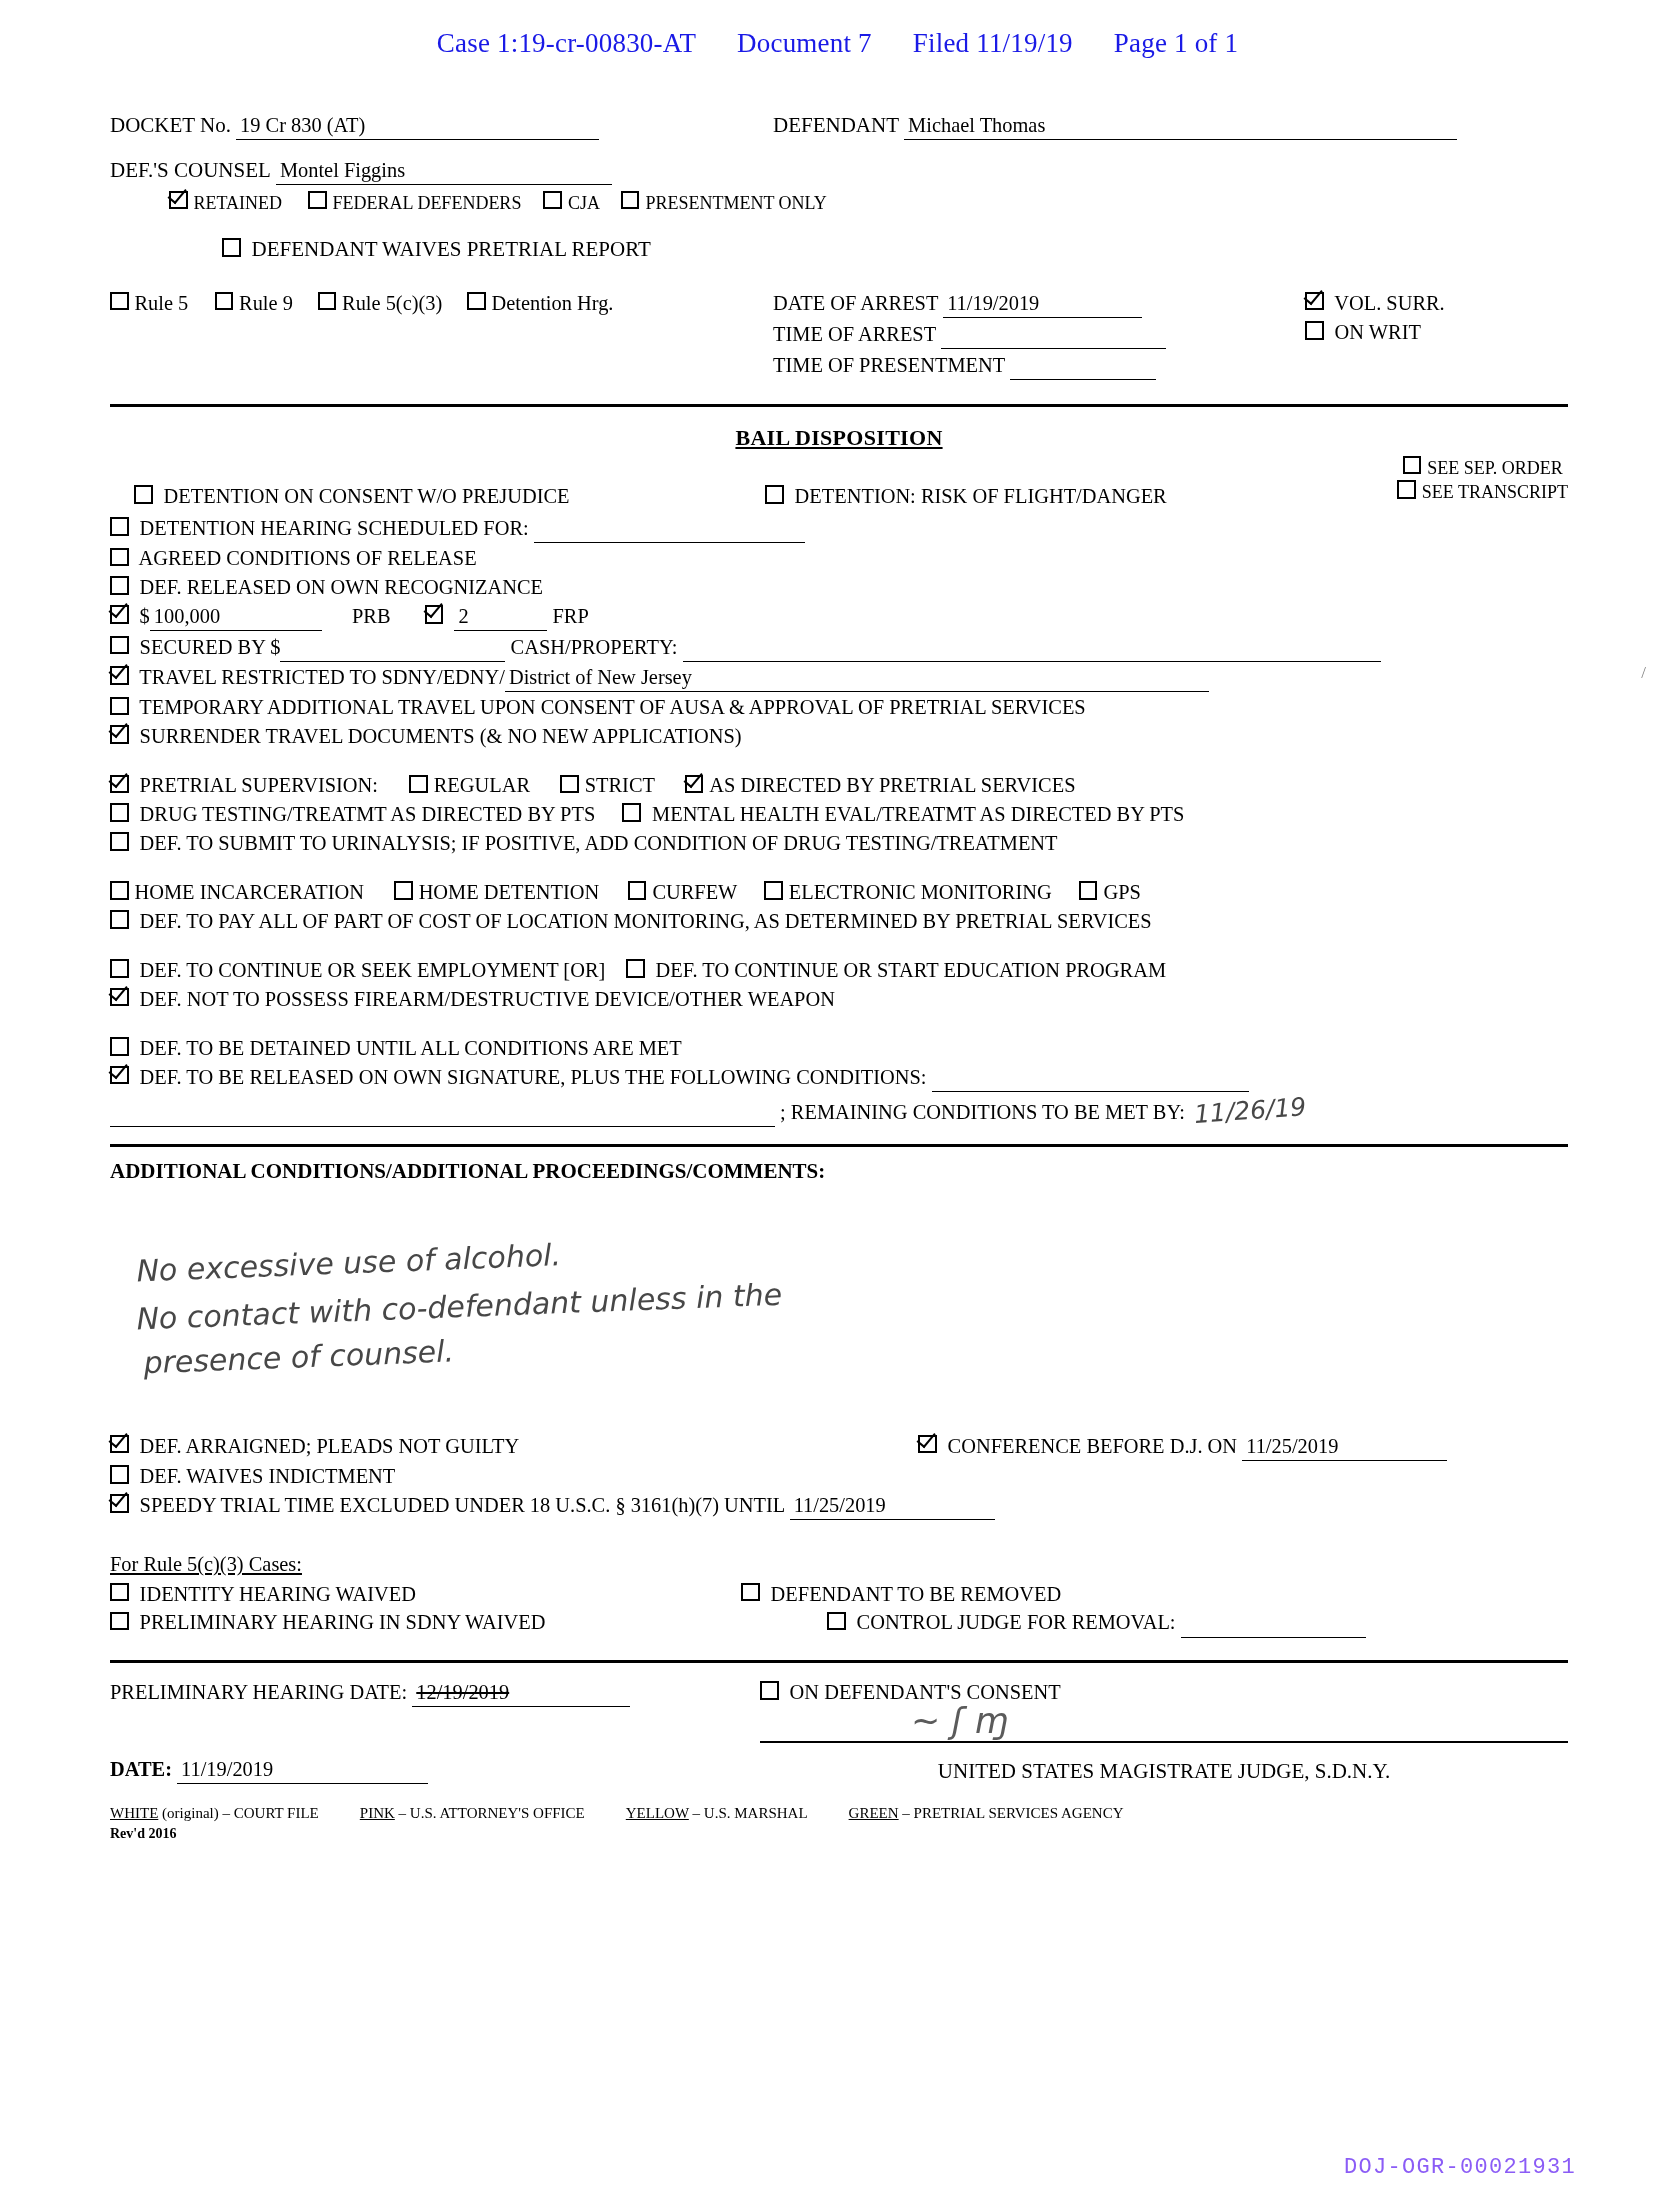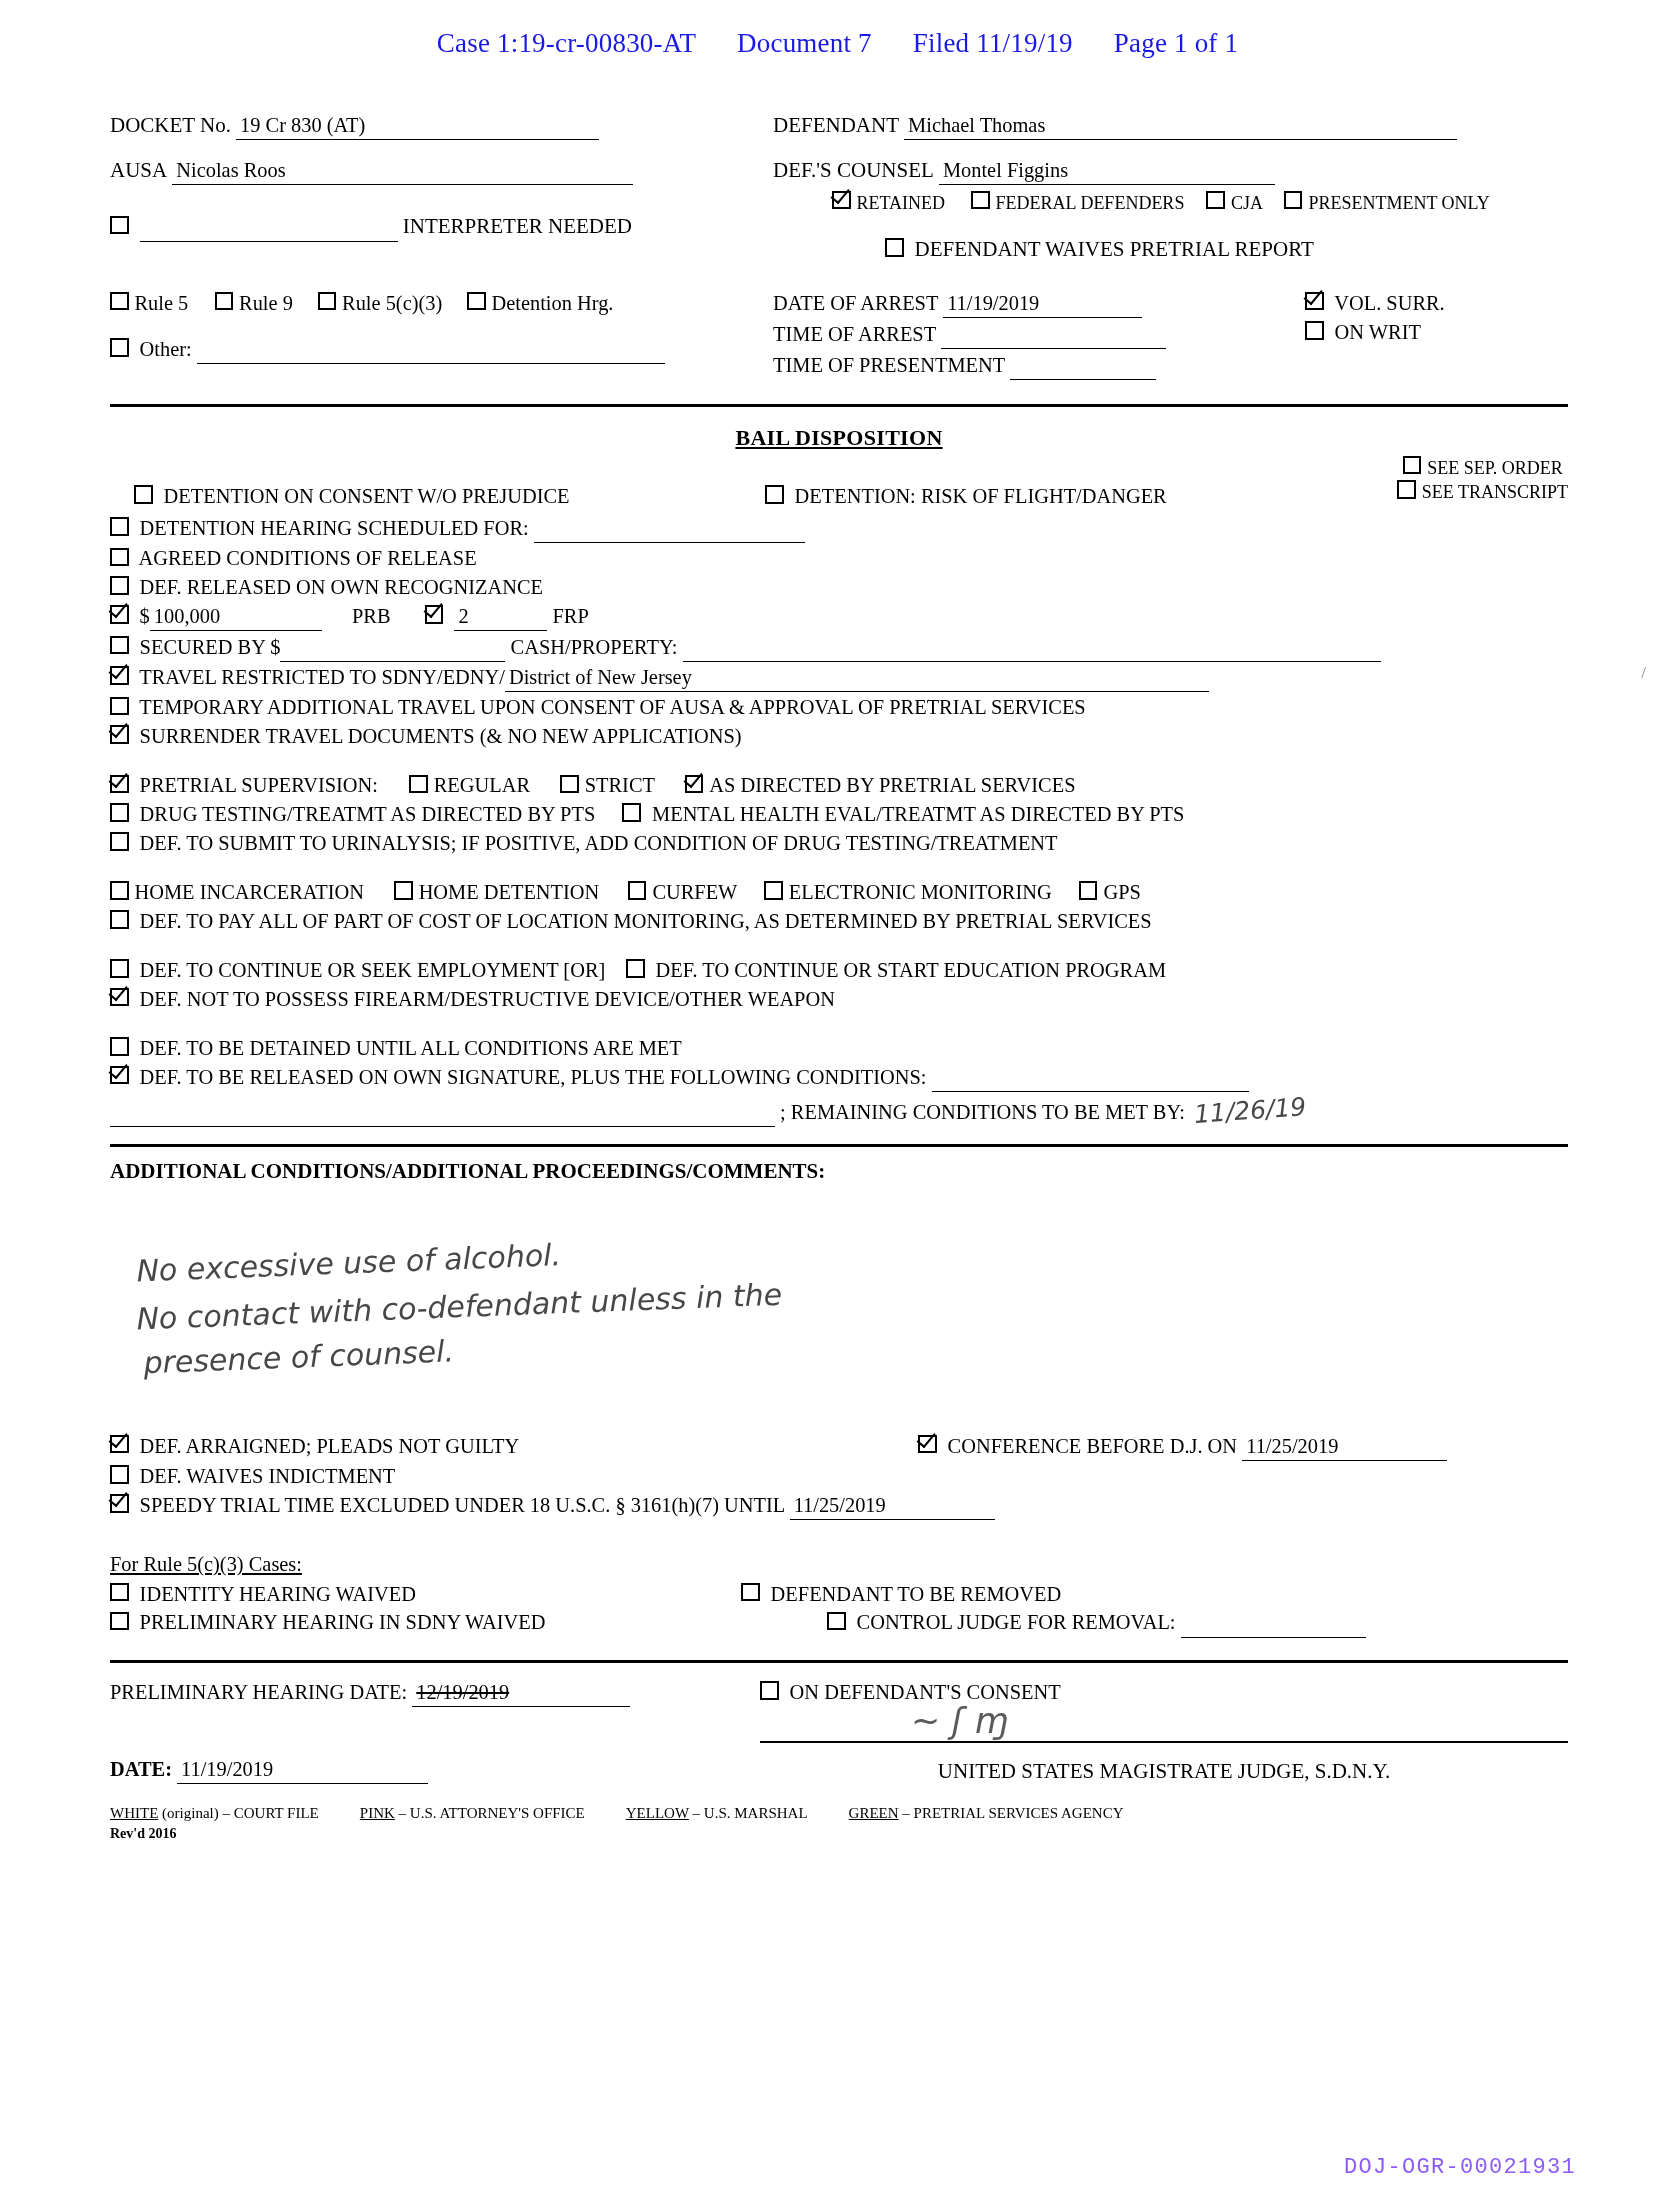--- a/index.html
+++ b/index.html
@@ -165,31 +165,20 @@
         <span class="fld-label">DOCKET No.</span>
         <span class="ul" style="min-width:355px;">19 Cr 830 (AT)</span>
       </div>
       <div class="col-r">
         <span class="fld-label">DEFENDANT</span>
         <span class="ul" style="min-width:545px;">Michael Thomas</span>
       </div>
     </div>
 
     <div class="row">
-      <div class="col-l">
-        <div style="margin-bottom:12px;">
-          <span class="fld-label">AUSA</span>
-          <span class="ul" style="min-width:453px;">Nicolas Roos</span>
-        </div>
-        <div style="margin-top:28px;">
-          <span class="cb"></span>
-          <span class="ul" style="min-width:250px;">&nbsp;</span>
-          <span class="fld-label">INTERPRETER NEEDED</span>
-        </div>
-      </div>
       <div class="col-r">
         <div>
           <span class="fld-label">DEF.'S COUNSEL</span>
           <span class="ul" style="min-width:328px;">Montel Figgins</span>
         </div>
         <div class="smallcaps" style="margin-top:5.3px; margin-left:59px;">
           <span class="cb checked"></span><span>RETAINED</span>
           <span style="display:inline-block;width:17px;"></span>
           <span class="cb"></span><span>FEDERAL DEFENDERS</span>
           <span style="display:inline-block;width:13px;"></span>
@@ -207,25 +196,20 @@
     <div class="row" style="margin-top:28px;">
       <div class="col-l">
         <div>
           <span class="cb"></span><span>Rule 5</span>
           <span style="display:inline-block;width:16px;"></span>
           <span class="cb"></span><span>Rule 9</span>
           <span style="display:inline-block;width:14.5px;"></span>
           <span class="cb"></span><span>Rule 5(c)(3)</span>
           <span style="display:inline-block;width:14.5px;"></span>
           <span class="cb"></span><span>Detention Hrg.</span>
-        </div>
-        <div style="margin-top:21px;">
-          <span class="cb"></span>
-          <span>Other:</span>
-          <span class="ul" style="min-width:460px;">&nbsp;</span>
         </div>
       </div>
       <div class="col-r">
         <div style="display:flex;">
           <div style="width:532px;">
             <div>
               <span>DATE OF ARREST</span>
               <span class="ul" style="min-width:191px;">11/19/2019</span>
             </div>
             <div style="margin-top:4px;">

